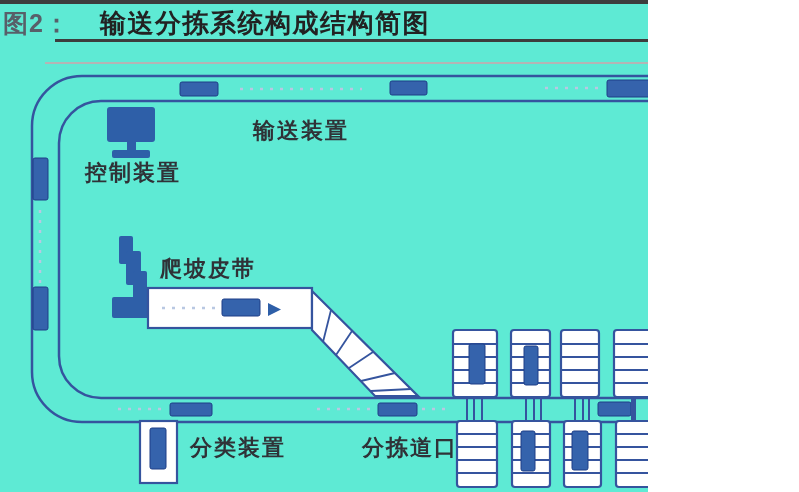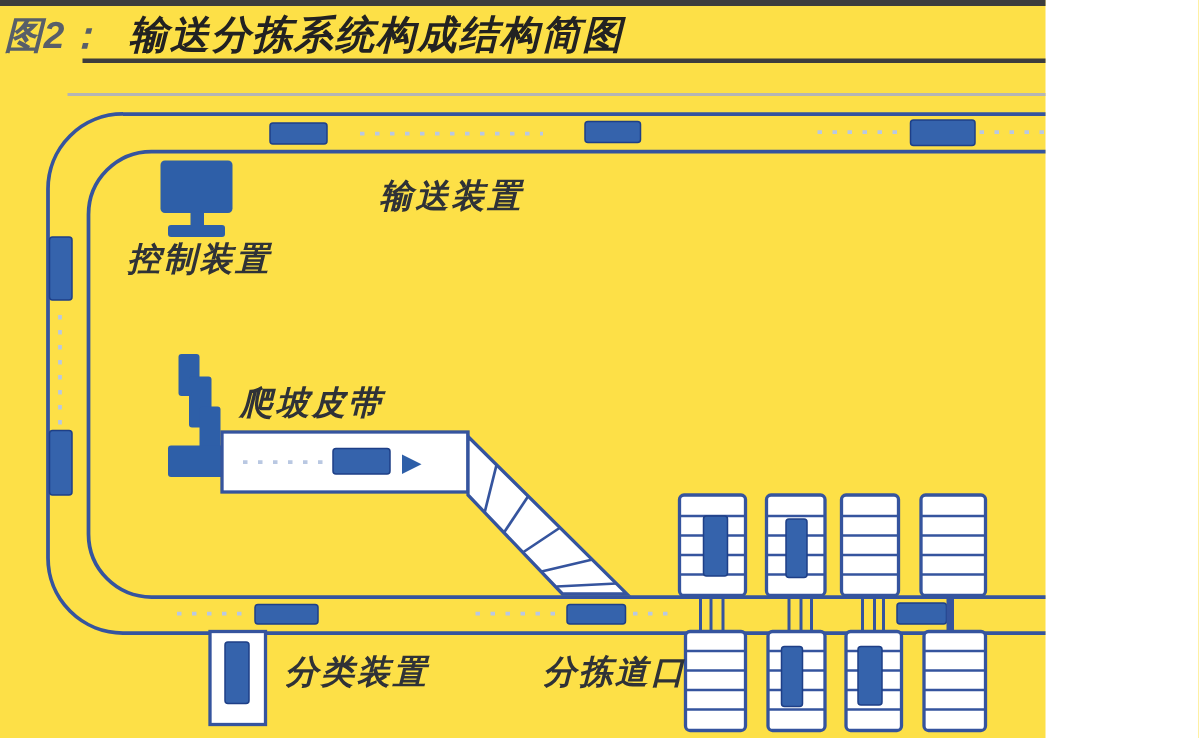--- a/index.html
+++ b/index.html
@@ -3,27 +3,27 @@
 <meta charset="utf-8">
 <style>
   :root{
     --parcel-fill:#3563ac; --parcel-stroke:#1e3f87; --line-blue:#35549e;
     --dash-blue:#b9c8e2; --icon-blue:#2e5fa8; --title-color:#222222;
     --figure-label-color:#585f69; --label-color:#2f3237;
     --rule-dark:#3d3d3d; --faint-rule:#b5b5b5;
   }
   *{margin:0;padding:0;box-sizing:border-box;}
   body{font-family:"Liberation Sans","DejaVu Sans",sans-serif;background:#ffffff;}
-  .page{position:relative;width:697px;height:492px;background:#fde047;overflow:hidden;font-style:italic;}
+  .page{position:relative;width:648px;height:492px;background:#5eead4;overflow:hidden;}
 
   .rule-top{position:absolute;left:0;top:0;width:795px;height:4px;background:var(--rule-dark);}
   .rule-bottom{position:absolute;left:55px;top:39px;width:740px;height:3px;background:var(--rule-dark);}
   .title-row{position:absolute;left:3px;top:6px;display:flex;align-items:baseline;white-space:nowrap;}
   .figure-label{font-size:25px;font-weight:700;color:var(--figure-label-color);letter-spacing:1px;}
-  .figure-title{font-size:26px;font-weight:700;color:var(--title-color);letter-spacing:1.5px;margin-left:16px;}
+  .figure-title{font-size:26px;font-weight:700;color:var(--title-color);letter-spacing:1.5px;margin-left:30px;}
 
   svg.diagram{position:absolute;left:0;top:0;width:799px;height:492px;}
   .track{fill:none;stroke:var(--line-blue);stroke-width:2.5;}
   .parcel{fill:var(--parcel-fill);stroke:var(--parcel-stroke);stroke-width:1;}
   .dash{stroke:var(--dash-blue);stroke-width:2.5;stroke-dasharray:3 7;fill:none;}
   .outline{fill:#ffffff;stroke:var(--line-blue);stroke-width:2.2;}
   .stripe{stroke:var(--line-blue);stroke-width:1.8;}
   .gate{stroke:var(--line-blue);stroke-width:2;}
   .gate-bar{fill:var(--line-blue);}
   .icon-fill{fill:var(--icon-blue);}

